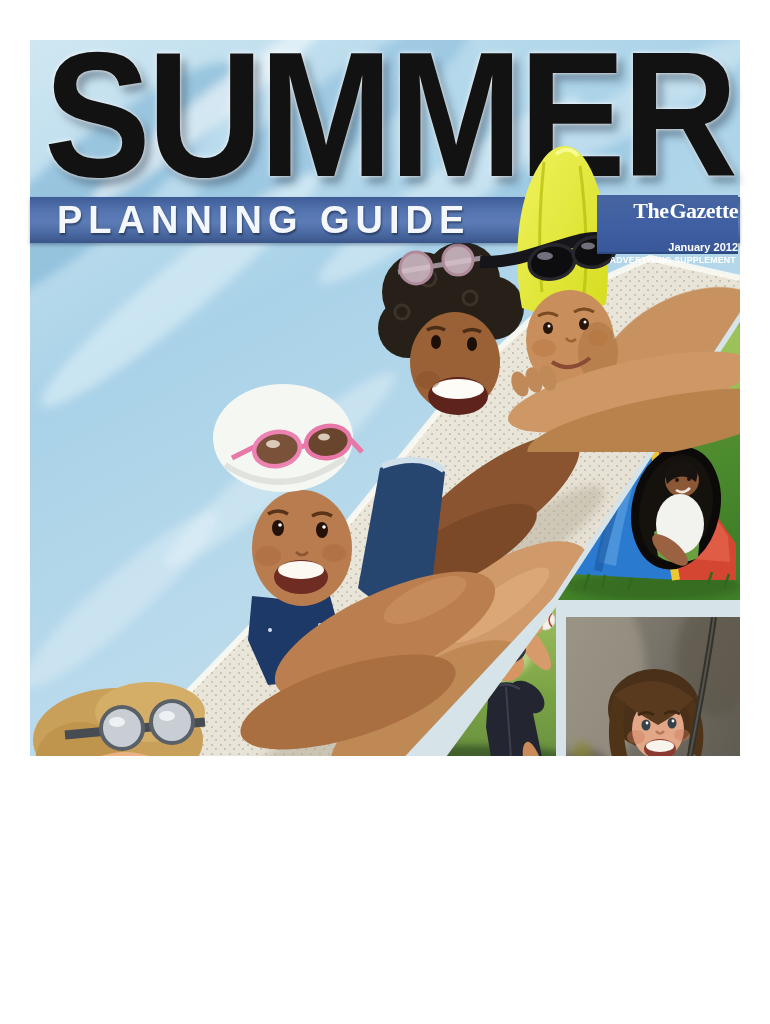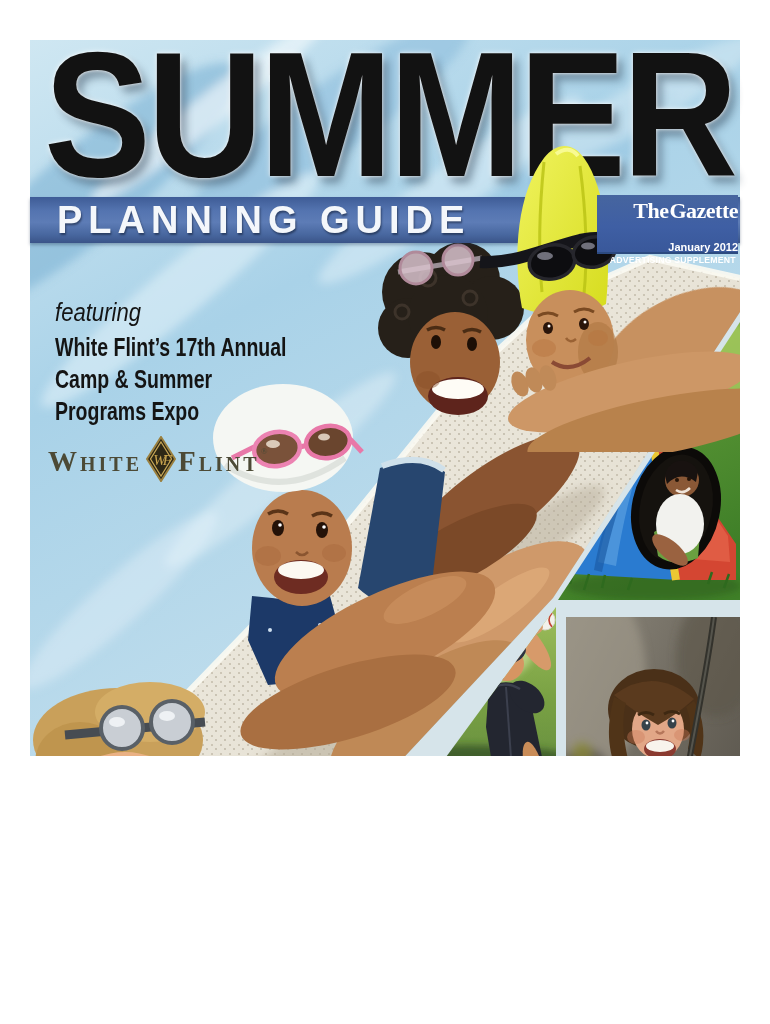--- a/index.html
+++ b/index.html
@@ -460,35 +460,15 @@
       </g>
     </svg>
   </div>
 
   <div class="gazette">
     <div class="gazette-name">The Gazette</div>
     <div class="gazette-issue">January 2012</div>
     <div class="gazette-supplement">ADVERTISING SUPPLEMENT</div>
   </div>
 
-  <div class="feature">
-    <div class="feature-kicker">featuring</div>
-    <div class="feature-lines">
-      <div>White Flint’s 17th Annual</div>
-      <div>Camp &amp; Summer</div>
-      <div>Programs Expo</div>
-    </div>
-  </div>
-
-  <div class="wf-logo">
-    <span class="wf-word">White</span>
-    <span class="wf-diamond">
-      <svg width="30" height="46" viewBox="0 0 30 46" xmlns="http://www.w3.org/2000/svg">
-        <polygon points="15,1 29,23 15,45 1,23" fill="#2e2816" stroke="#9a8040" stroke-width="2"></polygon>
-        <polygon points="15,6 25.5,23 15,40 4.5,23" fill="none" stroke="#c8a858" stroke-width="1.2"></polygon>
-        <text x="15" y="29" text-anchor="middle" font-family="Liberation Serif, serif" font-style="italic" font-size="15" fill="#c9a44e" letter-spacing="-3">WF</text>
-      </svg>
-    </span>
-    <span class="wf-word">Flint</span>
-    <span class="wf-reg">®</span>
-  </div>
+
 
 </div>
 
 </body></html>

